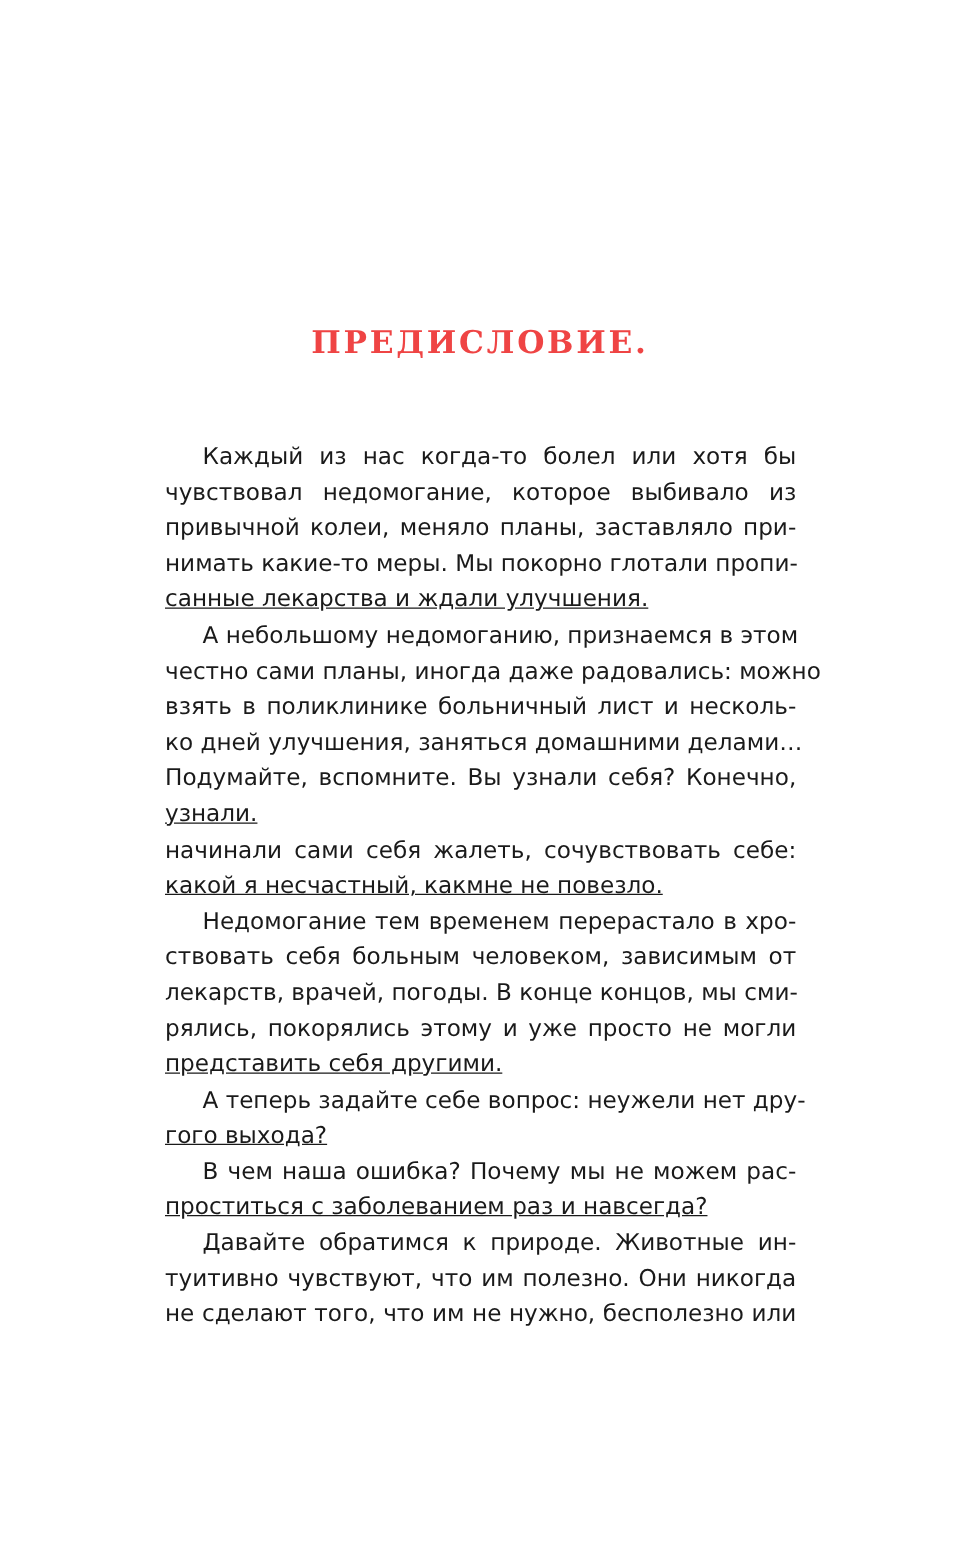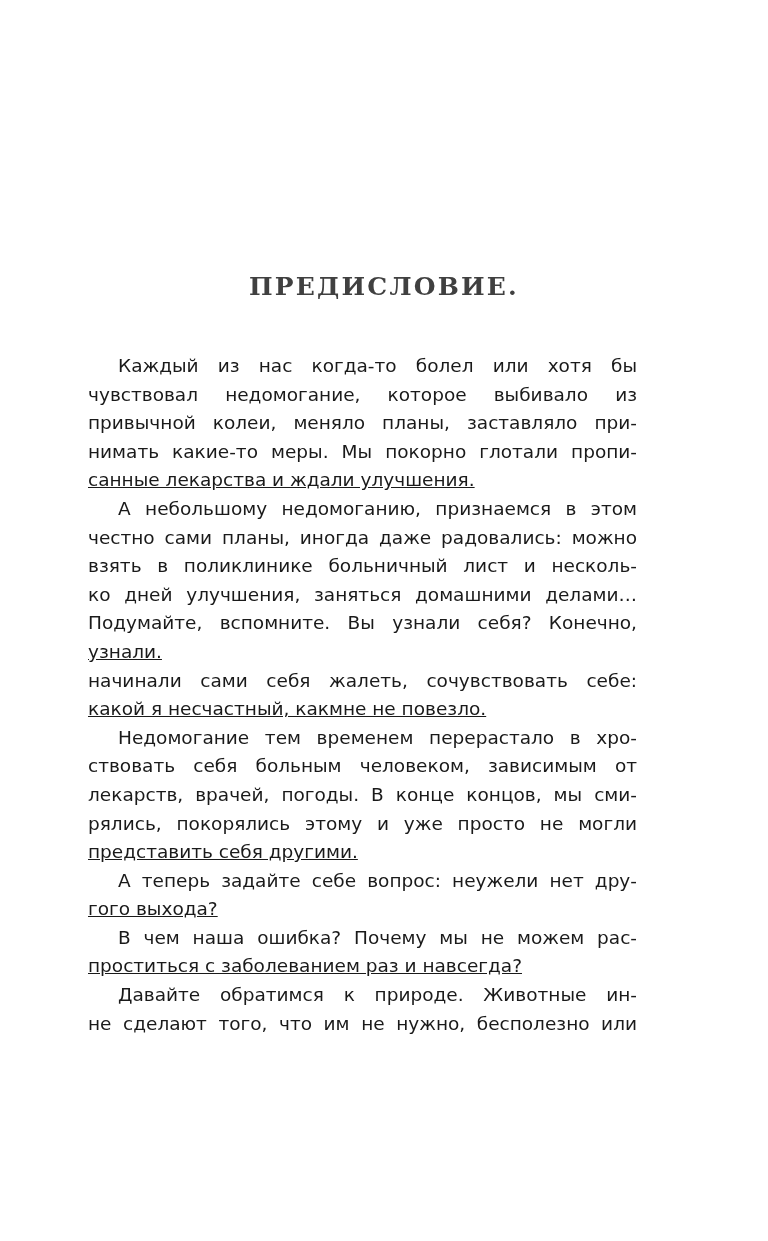--- a/index.html
+++ b/index.html
@@ -1,33 +1,34 @@
 <!DOCTYPE html>
 <html><head>
 <meta charset="utf-8">
 <style>
   html, body { margin: 0; padding: 0; background: #ffffff; }
   body { width: 768px; height: 1241px; position: relative; overflow: hidden; }
   .page { position: absolute; left: 0; top: 0; width: 768px; height: 1241px; background: #fff; }
   .title {
-    position: absolute; left: 0; width: 768px; top: 269px;
+    position: absolute; left: 0; width: 768px; top: 256px;
     text-align: center;
     font-family: "DejaVu Serif", "Liberation Serif", serif;
-    font-weight: bold; font-size: 25px; letter-spacing: 2.2px; color: #404040;
+    font-weight: bold; font-size: 25px; letter-spacing: 2.2px; color: #ef4444;
     line-height: 36px;
   }
   .body-text {
     position: absolute; left: 88px; top: 352px; width: 549px;
     font-family: "DejaVu Sans", "Liberation Sans", sans-serif;
     font-size: 18.5px; color: #1a1a1a; line-height: 28.6px;
   }
   .line {
     display: block; height: 28.6px; white-space: nowrap;
     text-align: justify; text-align-last: justify;
     word-spacing: 0px;
+    margin-left: 44px;
   }
   .line.last { text-align-last: left; text-decoration: underline; }
   .line.indent { padding-left: 30px; }
 </style>
 </head>
 <body>
 
 <div class="page">
   <div class="title">
     <div>ПРЕДИСЛОВИЕ.</div>
@@ -57,15 +58,16 @@
     <span class="line">рялись, покорялись этому и уже просто не могли</span>
     <span class="line last">представить себя другими.</span>
 
     <span class="line indent">А теперь задайте себе вопрос: неужели нет дру-</span>
     <span class="line last">гого выхода?</span>
 
     <span class="line indent">В чем наша ошибка? Почему мы не можем рас-</span>
     <span class="line last">проститься с заболеванием раз и навсегда?</span>
 
     <span class="line indent">Давайте обратимся к природе. Животные ин-</span>
+    <span class="line">туитивно чувствуют, что им полезно. Они никогда</span>
     <span class="line">не сделают того, что им не нужно, бесполезно или</span>
   </div>
 </div>
 
 </body></html>

